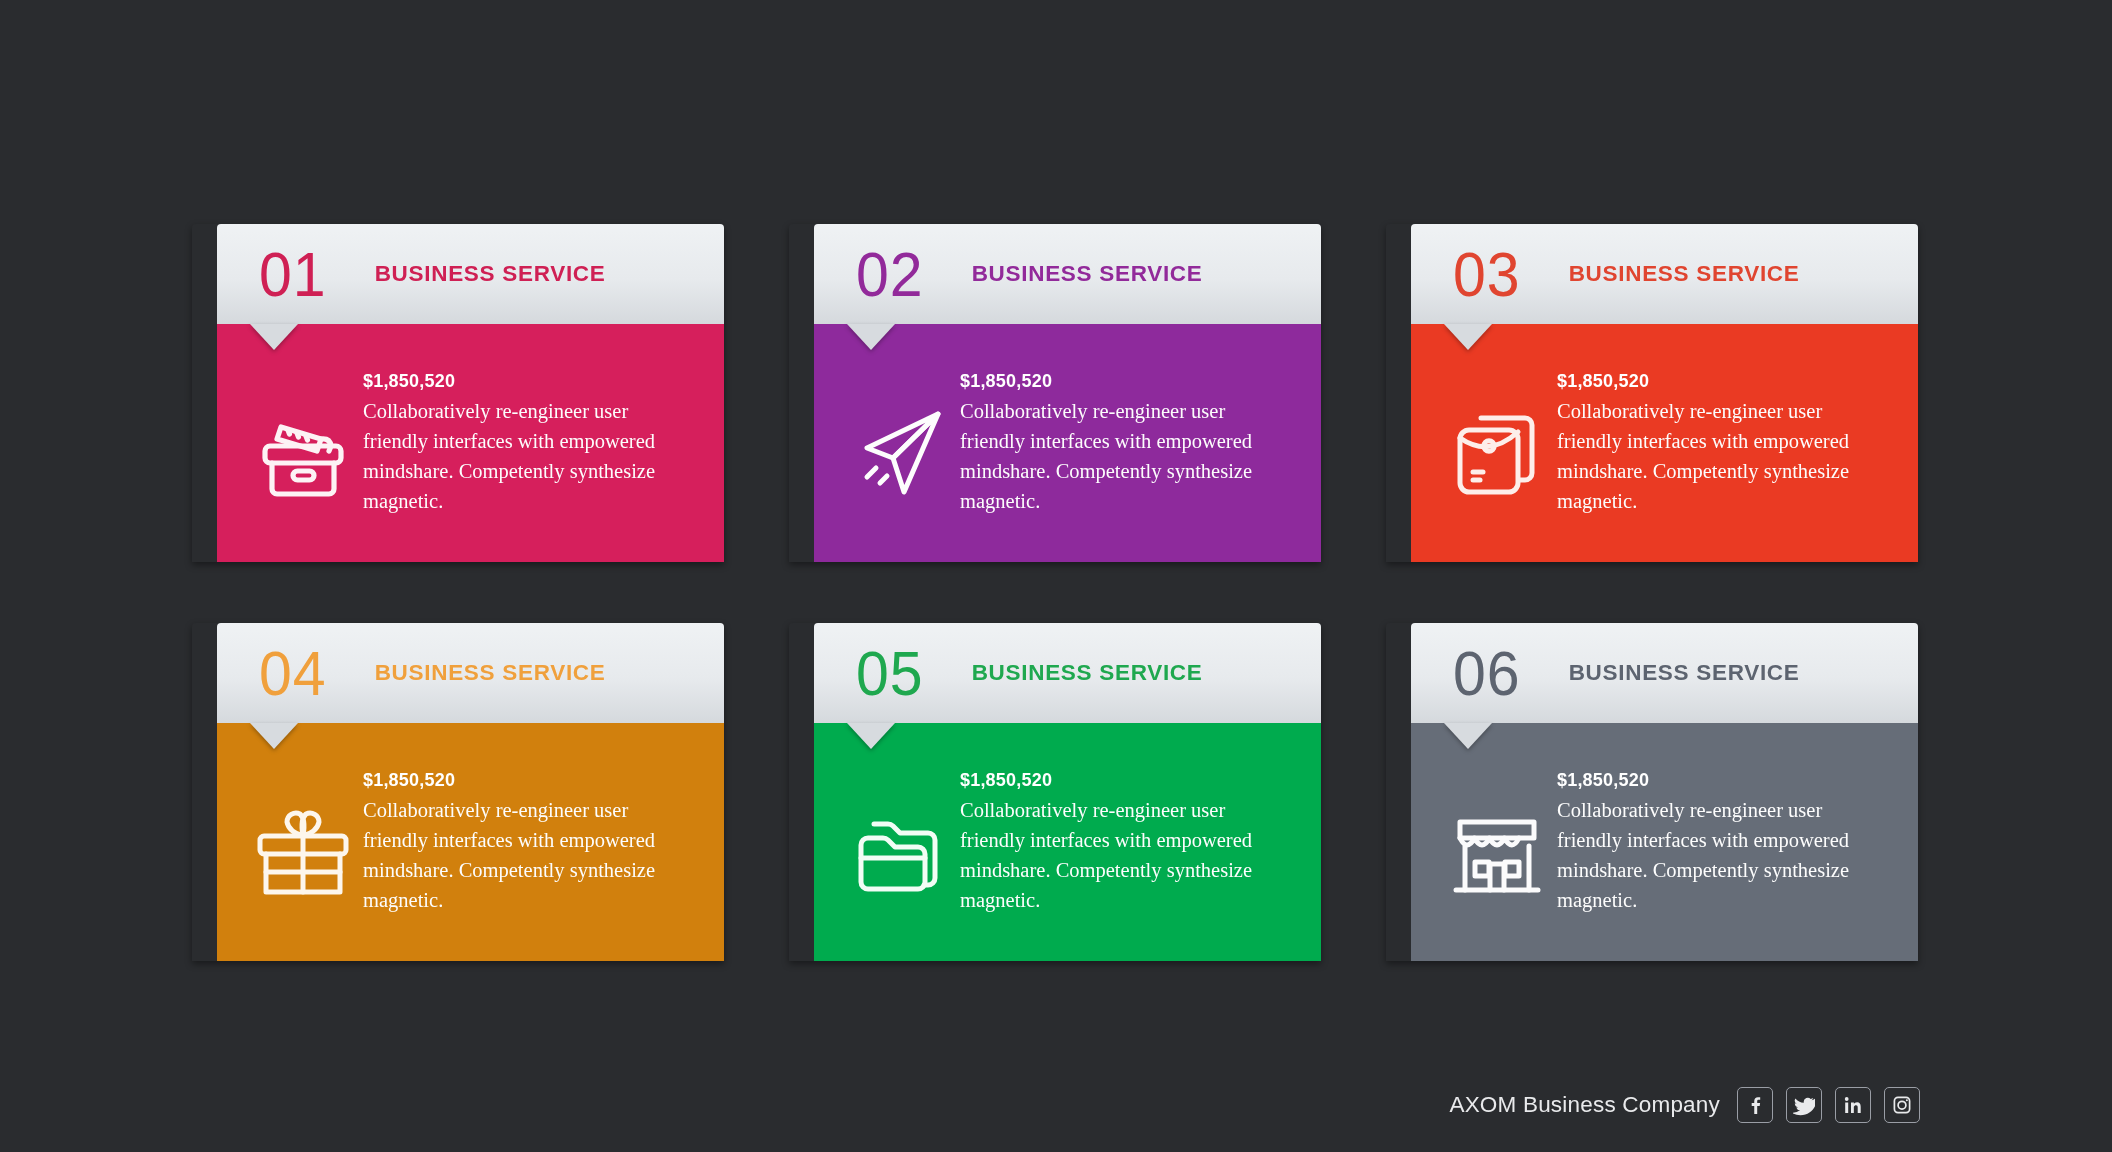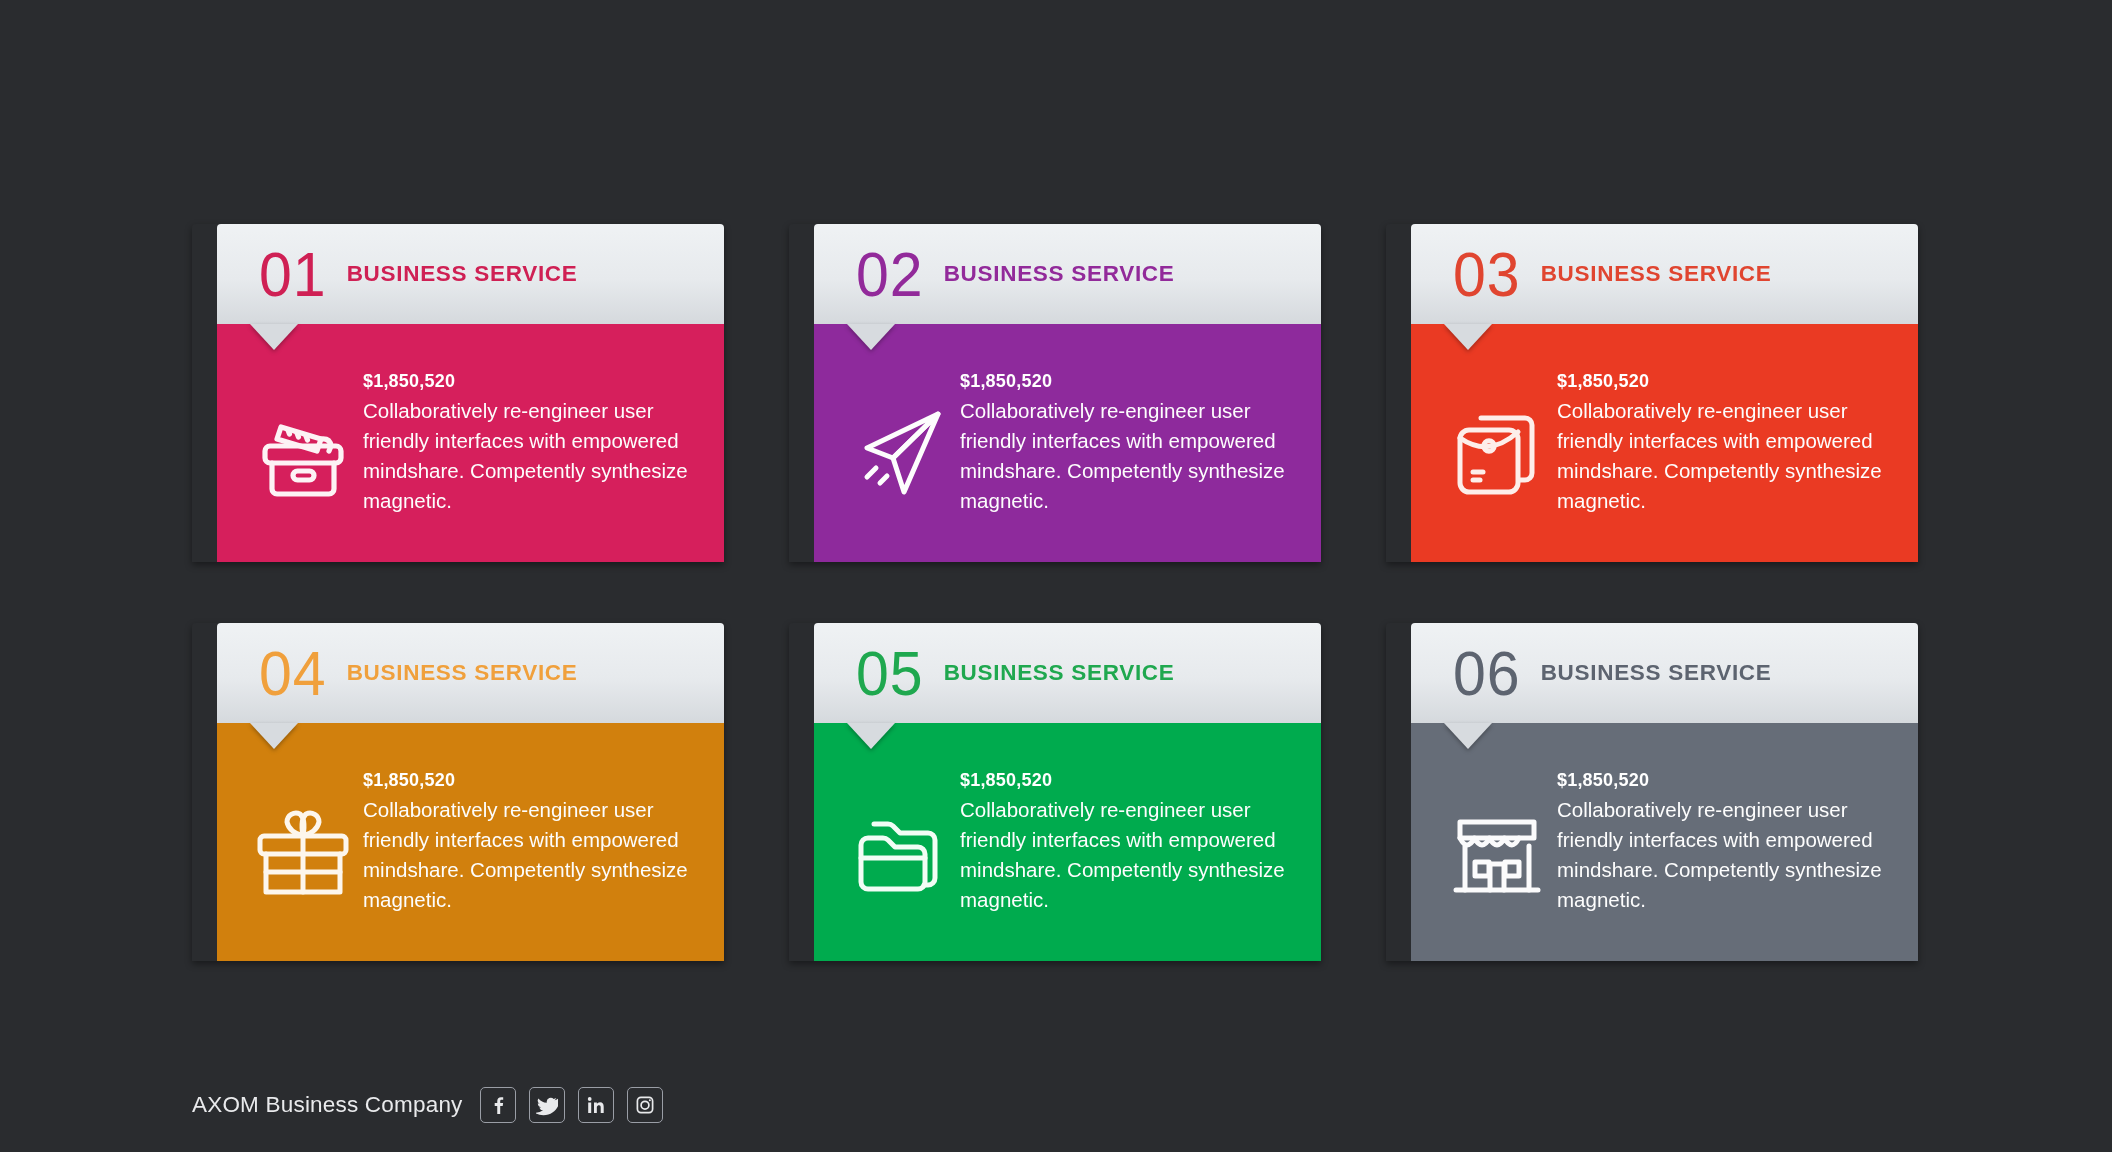--- a/index.html
+++ b/index.html
@@ -66,21 +66,21 @@
     line-height: 1;
     letter-spacing: 1px;
     transform: scaleY(1.08);
     white-space: nowrap;
   }
 
   .card-title {
     font-size: 22.5px;
     font-weight: bold;
     letter-spacing: 0.7px;
-    margin-left: 20px;
+    margin-left: 48px;
     white-space: nowrap;
   }
 
   
   .notch {
     position: absolute;
     left: 58px;
     top: 100px;
     width: 0;
     height: 0;
@@ -125,32 +125,33 @@
     line-height: 1.25;
     margin-bottom: 3px;
     letter-spacing: 0.2px;
   }
 
   .card-desc {
     font-size: 20.5px;
     color: #fdfdfd;
     line-height: 1.47;
     max-width: 360px;
+    font-family: Liberation Serif, serif;
   }
 
   
   .footer {
     position: absolute;
     left: 192px;
     right: 192px;
     top: 1075px;
     height: 60px;
     display: flex;
     align-items: center;
-    justify-content: flex-start;
+    justify-content: flex-end;
     gap: 17px;
   }
 
   .brand {
     font-size: 22.5px;
     color: #e9eaec;
     letter-spacing: 0.2px;
   }
 
   .socials {

